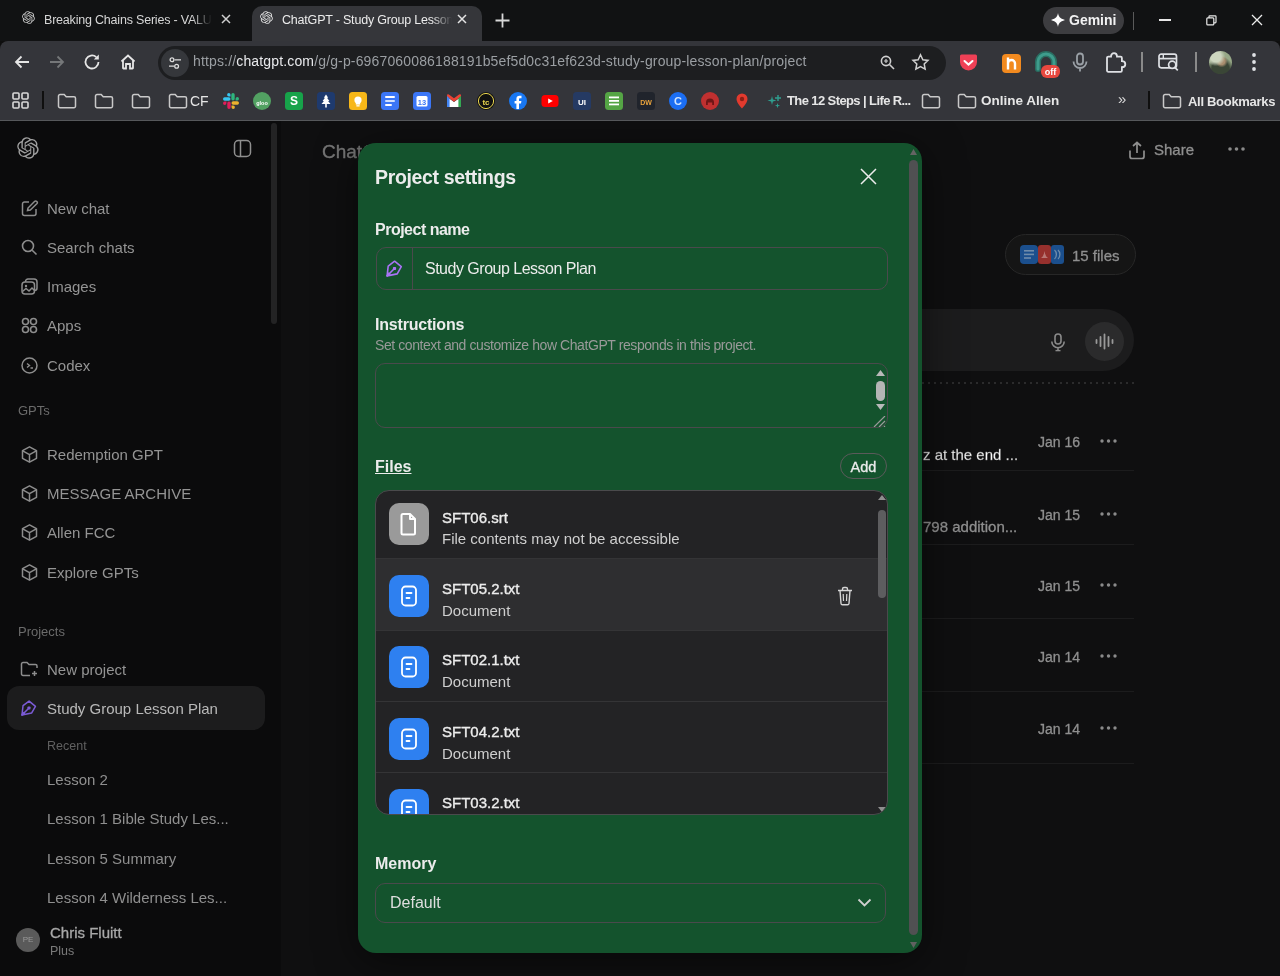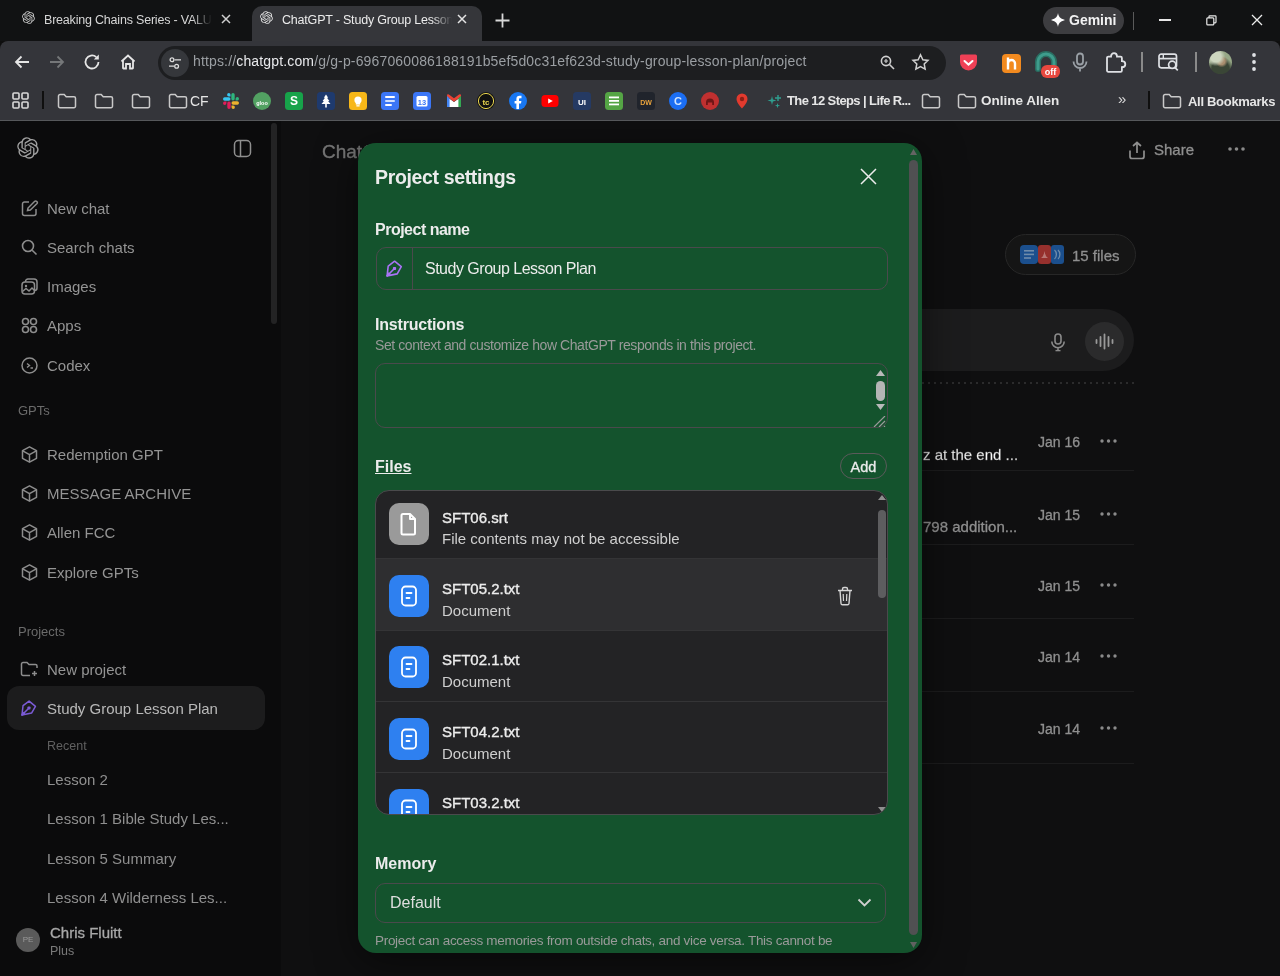--- a/index.html
+++ b/index.html
@@ -716,21 +716,20 @@
           </div>
       </div>
       <div class="abs" style="left:17px;top:712px;font-size:16px;font-weight:bold;color:#ececec;">Memory</div>
       <div class="abs fbox" style="left:17px;top:740px;width:511px;height:40px;"></div>
       <div class="abs" style="left:32px;top:751px;font-size:16px;color:#dedede;">Default</div>
       <div class="abs" style="left:499px;top:755px;width:15px;height:9px;">
         <svg width="15" height="9" viewBox="0 0 15 9" fill="none" stroke="#cfcfcf" stroke-width="1.8">
             <path d="M1.5 1.5 L7.5 7.5 L13.5 1.5"></path>
           </svg>
       </div>
-      <div class="abs" style="left:17px;top:790px;font-size:13.5px;letter-spacing:-0.3px;color:#9a9a9a;white-space:nowrap;">Project can access memories from outside chats, and vice versa. This cannot be</div>
 
       <div class="abs" style="left:551px;top:5px;width:9px;height:8px;">
           <svg width="9" height="8" viewBox="0 0 9 8">
             <path d="M4.5 1 L8 7 H1z" fill="#646464"></path>
           </svg>
         </div>
       <div class="abs" style="left:551px;top:17px;width:9px;height:775px;background:#505052;border-radius:4.5px;"></div>
       <div class="abs" style="left:551px;top:798px;width:9px;height:8px;">
           <svg width="9" height="8" viewBox="0 0 9 8">
             <path d="M4.5 7 L8 1 H1z" fill="#616161"></path>

